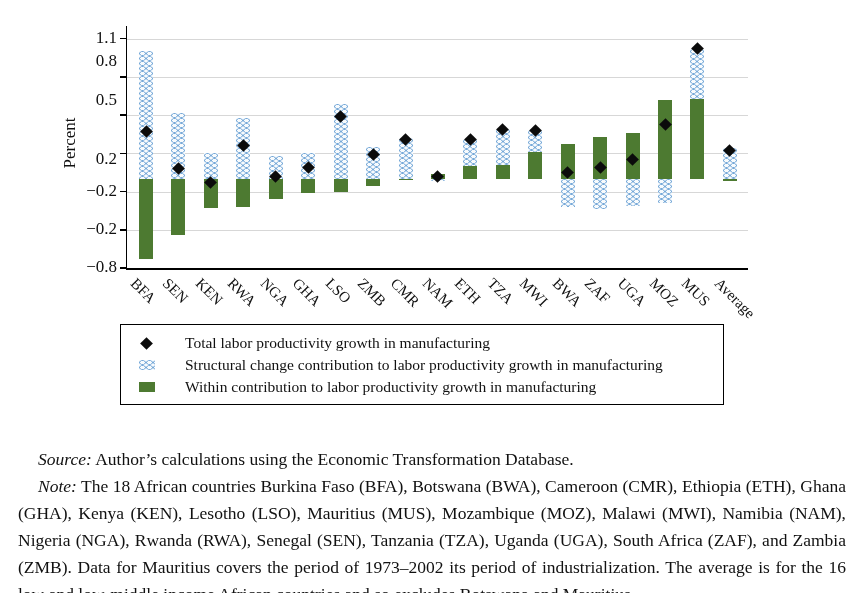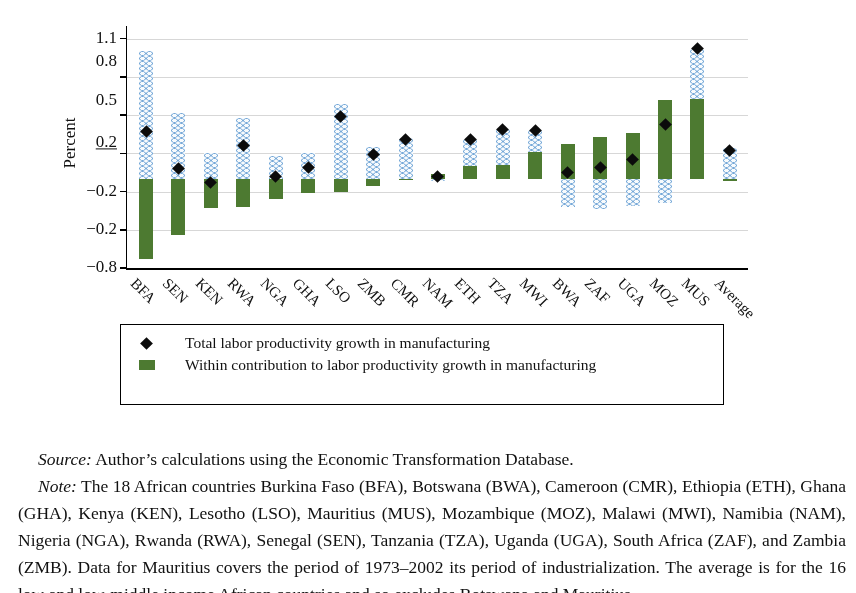--- a/index.html
+++ b/index.html
@@ -53,21 +53,21 @@
       <div class="ytick" style="top: 11.9868px;"></div>
       <div class="yticklabel" style="top: 12.7368px;">1.1</div>
       <div class="gridline" style="top: 50.9474px;"></div>
       <div class="ytick" style="top: 50.1974px;"></div>
       <div class="yticklabel" style="top: 36px;">0.8</div>
       <div class="gridline" style="top: 89.1579px;"></div>
       <div class="ytick" style="top: 88.4079px;"></div>
       <div class="yticklabel" style="top: 75px;">0.5</div>
       <div class="gridline" style="top: 127.368px;"></div>
       <div class="ytick" style="top: 126.618px;"></div>
-      <div class="yticklabel" style="top: 117px; text-decoration: underline;">0.2</div>
+      <div class="yticklabel" style="top: 134px;">0.2</div>
       <div class="gridline" style="top: 165.579px;"></div>
       <div class="ytick" style="top: 164.829px;"></div>
       <div class="yticklabel" style="top: 165.579px;">−0.2</div>
       <div class="gridline" style="top: 203.789px;"></div>
       <div class="ytick" style="top: 203.039px;"></div>
       <div class="yticklabel" style="top: 203.789px;">−0.2</div>
       <div class="ytick" style="top: 241.25px;"></div>
       <div class="yticklabel" style="top: 242px;">−0.8</div>
       <div class="bar pat-within" style="left: 12px; top: 152.842px; height: 80.2421px;"></div>
       <div class="bar pat-structural" style="left: 12px; top: 25.4737px; height: 127.368px;"></div>
@@ -149,20 +149,26 @@
 
   <div class="legend">
     <div class="legend-row">
       <span class="legend-marker">
           <span class="legend-diamond"></span>
         </span>
       <span class="legend-label">Total labor productivity growth in manufacturing</span>
     </div>
     <div class="legend-row">
       <span class="legend-marker">
+          <span class="legend-swatch pat-structural"></span>
+        </span>
+      <span class="legend-label">Structural change contribution to labor productivity growth in manufacturing</span>
+    </div>
+    <div class="legend-row">
+      <span class="legend-marker">
           <span class="legend-swatch pat-within"></span>
         </span>
       <span class="legend-label">Within contribution to labor productivity growth in manufacturing</span>
     </div>
   </div>
 
   <p class="source"><span class="cap-label">Source:</span><span> Author’s calculations using the Economic Transformation Database.</span></p>
 
   <p class="note"><span class="cap-label">Note:</span><span> The 18 African countries Burkina Faso (BFA), Botswana (BWA), Cameroon (CMR), Ethiopia (ETH), Ghana (GHA), Kenya (KEN), Lesotho (LSO), Mauritius (MUS), Mozambique (MOZ), Malawi (MWI), Namibia (NAM), Nigeria (NGA), Rwanda (RWA), Senegal (SEN), Tanzania (TZA), Uganda (UGA), South Africa (ZAF), and Zambia (ZMB). Data for Mauritius covers the period of 1973–2002 its period of industrialization. The average is for the 16 low and low-middle income African countries and so excludes Botswana and Mauritius.</span></p>
 

